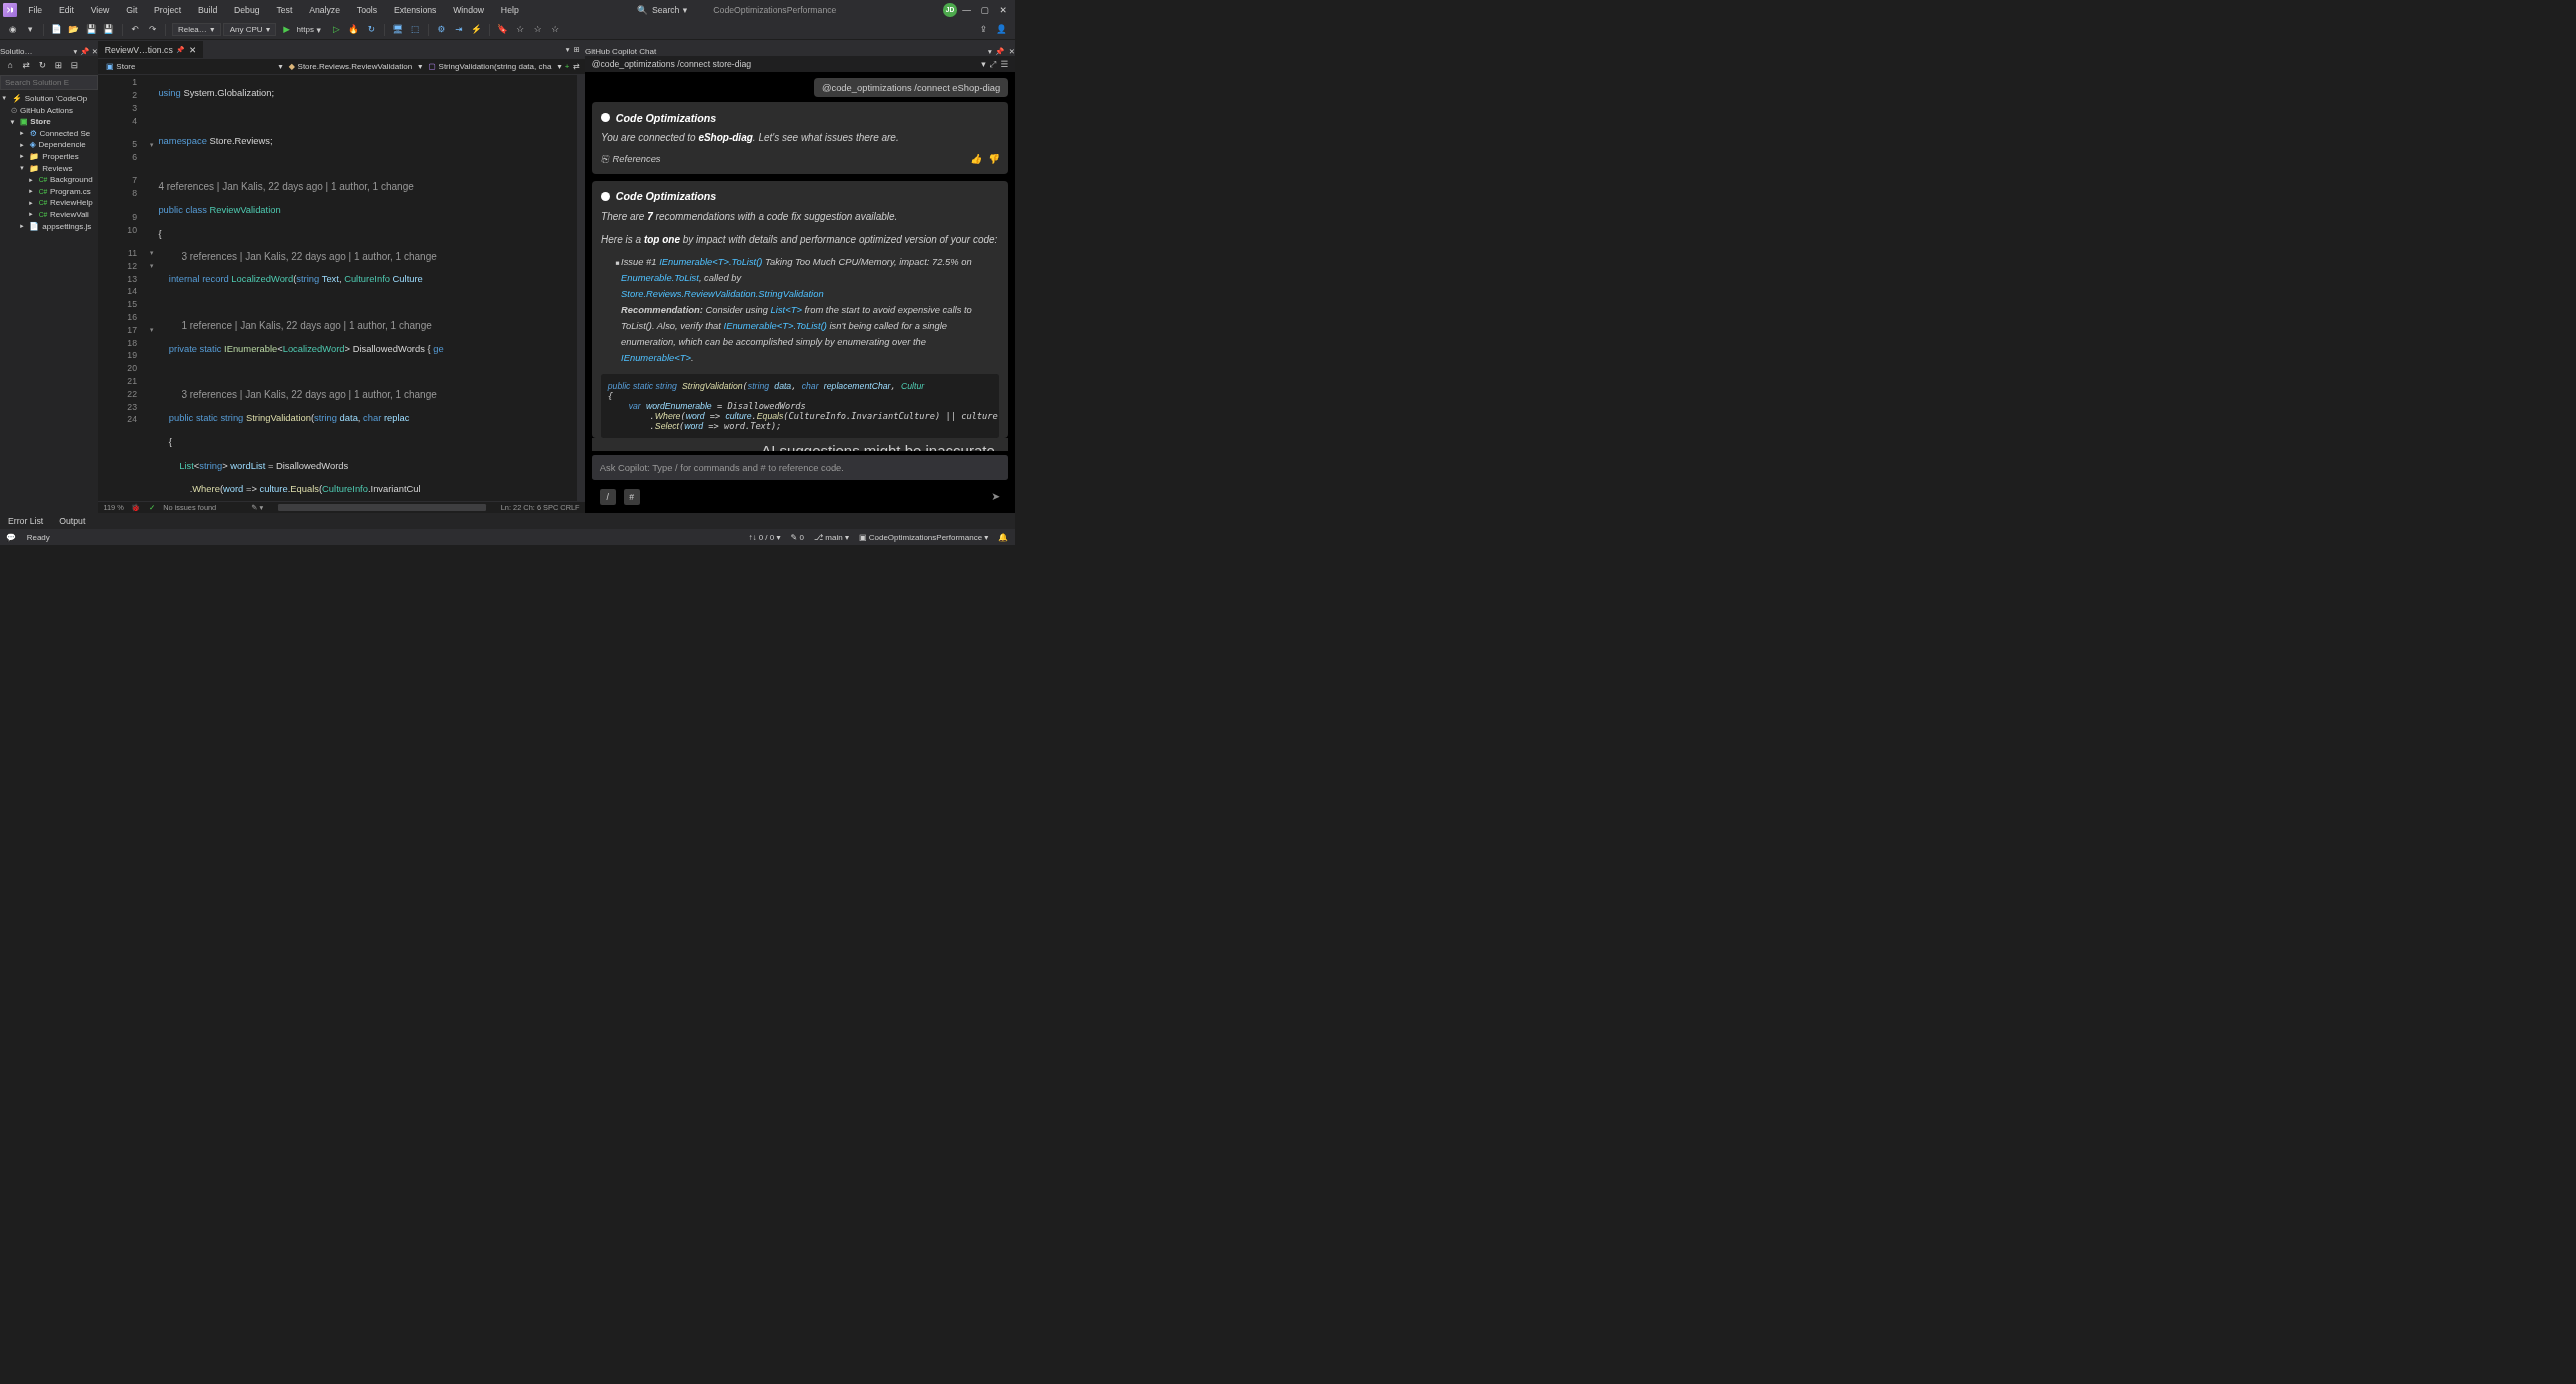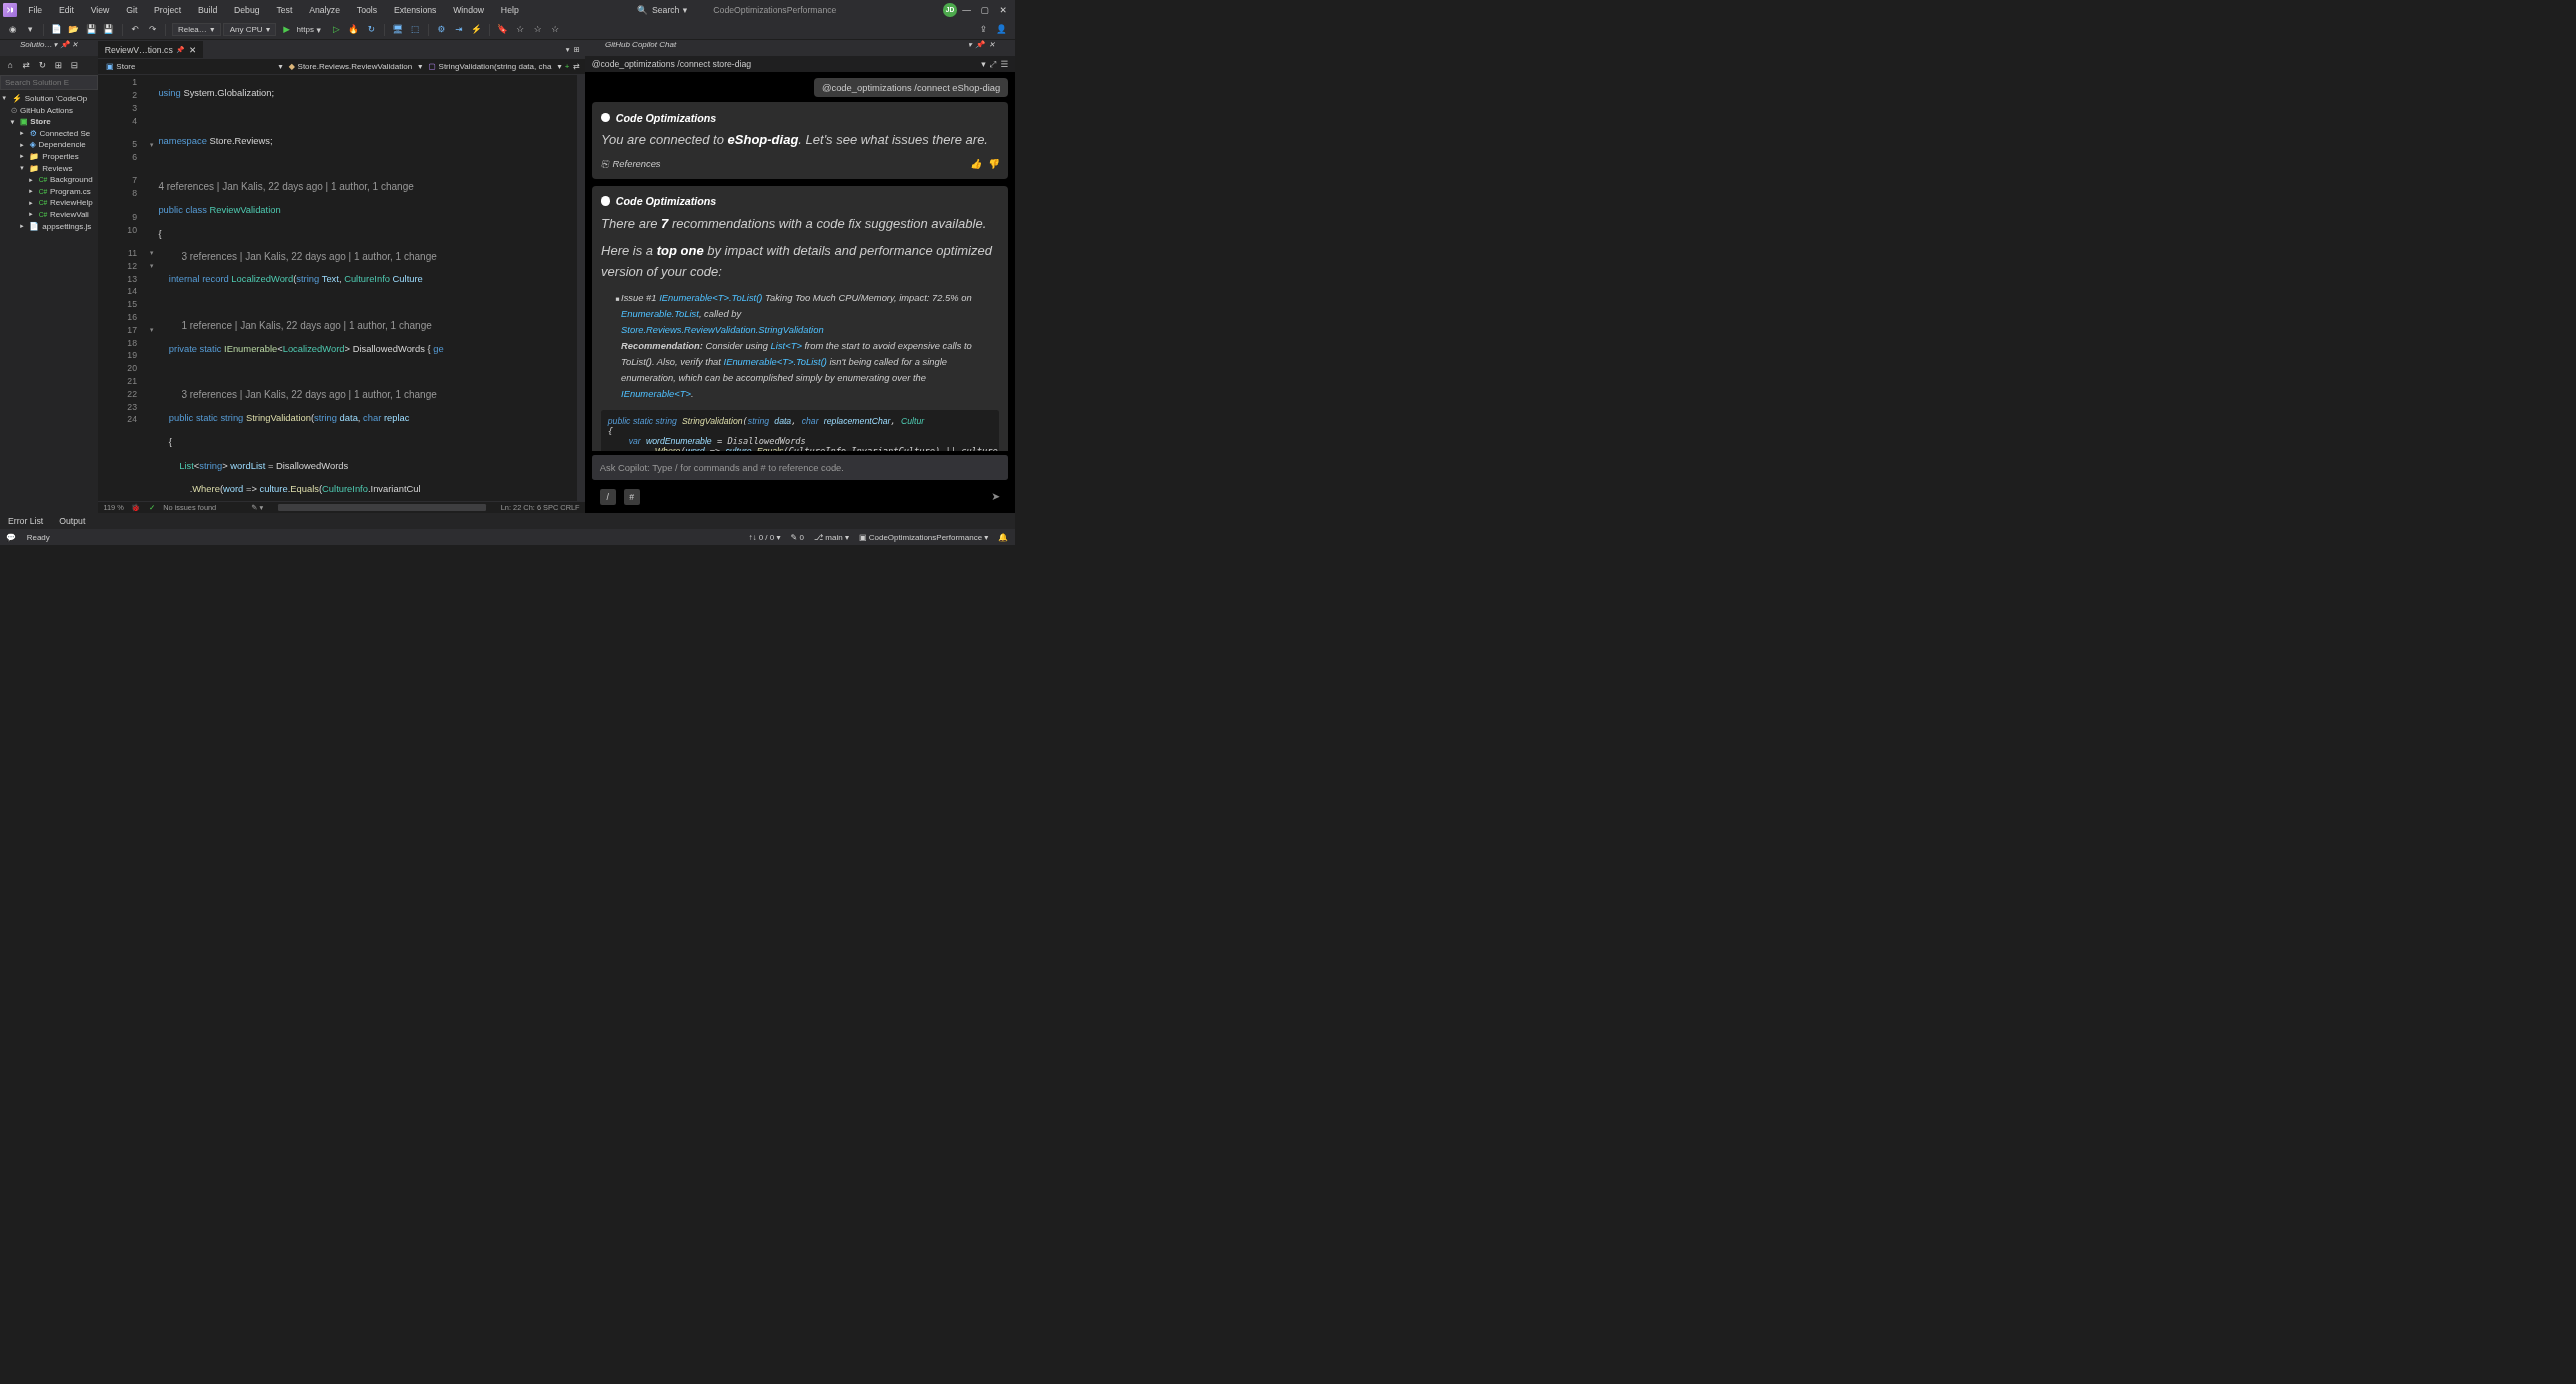--- a/index.html
+++ b/index.html
@@ -20,21 +20,21 @@
 .tb-btn { width: 14.8px; height: 14.8px; display: flex; align-items: center; justify-content: center; color: #ccc; cursor: pointer; font-size: 8.7px; }
 .tb-sep { width: 0.7px; height: 12px; background: #3e3e40; margin: 0 2.7px; }
 .tb-dropdown { background: #333337; padding: 1.3px 5.4px; color: #ccc; font-size: 8px; border: 0.7px solid #3e3e40; display: flex; align-items: center; gap: 3.4px; }
 .tb-play { color: #4ec94e; }
 
 
 .main-area { flex: 1; display: flex; overflow: hidden; }
 
 
 .solution-panel { width: 98px; background: #252526; display: flex; flex-direction: column; }
-.panel-header { height: 16px; background: #2d2d30; display: flex; align-items: flex-start; padding: 0 20px; color: #ccc; font-size: 8px; justify-content: space-between; font-style: italic; }
+.panel-header { height: 16px; background: #2d2d30; display: flex; align-items: flex-end; padding: 0 0; color: #ccc; font-size: 8px; justify-content: space-between; }
 .panel-toolbar { height: 19px; display: flex; align-items: center; padding: 0 2.7px; gap: 1.3px; }
 .search-input { background: #333337; border: 0.7px solid #3e3e40; color: #ccc; padding: 2px 4px; font-size: 8px; width: 100%; }
 .tree { flex: 1; overflow: hidden; padding: 2.7px 1.3px; font-size: 8px; }
 .tree-item { display: flex; align-items: center; padding: 1.3px 1.3px; gap: 2.7px; white-space: nowrap; overflow: hidden; cursor: pointer; }
 .tree-item.indent1 { padding-left: 9.4px; }
 .tree-item.indent2 { padding-left: 19px; }
 .tree-item.indent3 { padding-left: 28px; }
 .folder-icon { color: #dcb67a; }
 .cs-icon { color: #4ec94e; font-size: 6.7px; }
 .project-icon { color: #4ec94e; }
@@ -66,21 +66,21 @@
 .editor-status { height: 12px; display: flex; align-items: center; padding: 0 5.4px; font-size: 7.4px; gap: 8px; color: #999; border-top: 0.7px solid #2d2d30; }
 
 
 .copilot-panel { width: 430px; background: #000000; display: flex; flex-direction: column; }
 .copilot-body { flex: 1; overflow: hidden; padding: 0 6.7px; }
 .prompt-area { padding: 2.7px 6.7px; background: #1f1f20; color: #ccc; font-size: 8.7px; display: flex; align-items: center; justify-content: space-between; }
 .chip { background: #3c3c3c; padding: 4px 8px; border-radius: 4px; font-size: 9.4px; color: #ccc; margin: 5.4px 0 5.4px auto; max-width: fit-content; }
 .response-card { background: #2d2d2d; border-radius: 4px; padding: 9.4px; margin-bottom: 6.7px; font-style: italic; }
 .resp-header { display: flex; align-items: center; gap: 5.4px; font-size: 10.7px; color: #fff; margin-bottom: 6.7px; font-weight: 600; }
 .resp-icon { width: 9.4px; height: 9.4px; border-radius: 50%; background: #fff; }
-.resp-text { font-size: 13px; color: #ccc; line-height: 1.6; margin-bottom: 6.7px; }
+.resp-text { font-size: 10px; color: #ccc; line-height: 1.6; margin-bottom: 6.7px; }
 .resp-text b { color: #fff; font-weight: 600; }
 .resp-link { color: #4fc1ff; }
 .references { display: flex; align-items: center; gap: 4px; color: #ccc; font-size: 9.4px; }
 .feedback-btns { display: flex; gap: 5.4px; color: #ccc; font-size: 9.4px; }
 .issue-list { padding-left: 20px; }
 .issue-item { font-size: 9.4px; line-height: 1.7; margin-bottom: 5.4px; color: #ccc; }
 .issue-item::marker { content: "■ "; color: #ccc; font-size: 6.7px; }
 .code-suggestion { background: #1e1e1e; border-radius: 2.7px; padding: 6.7px; font-family: Consolas, monospace; font-size: 8.7px; overflow: hidden; margin-top: 8px; white-space: pre; }
 .disclaimer { text-align: right; padding: 4px 9.4px; font-size: 15px; color: #ccc; background: #2d2d2d; border-radius: 0 0 4px 4px; margin-top: -6.7px; margin-bottom: 6.7px; }
 .copilot-input { background: #333337; border-radius: 2.7px; padding: 6.7px 8px; margin: 4px 6.7px; color: #999; font-size: 9.4px; }

